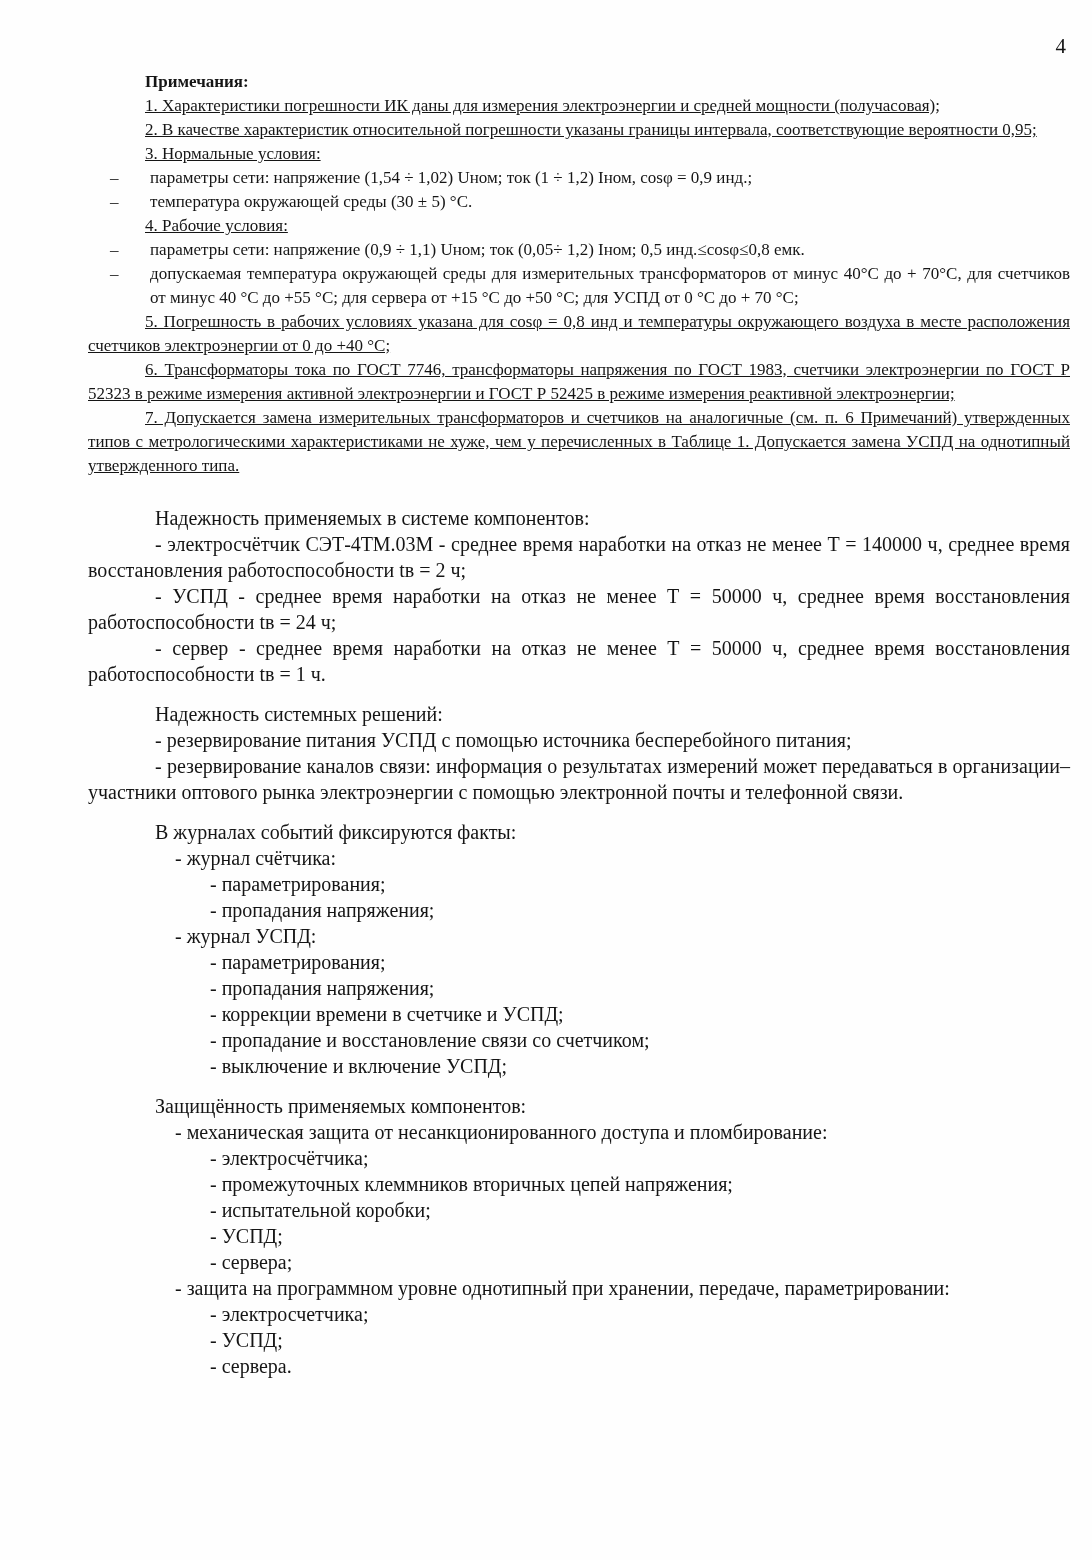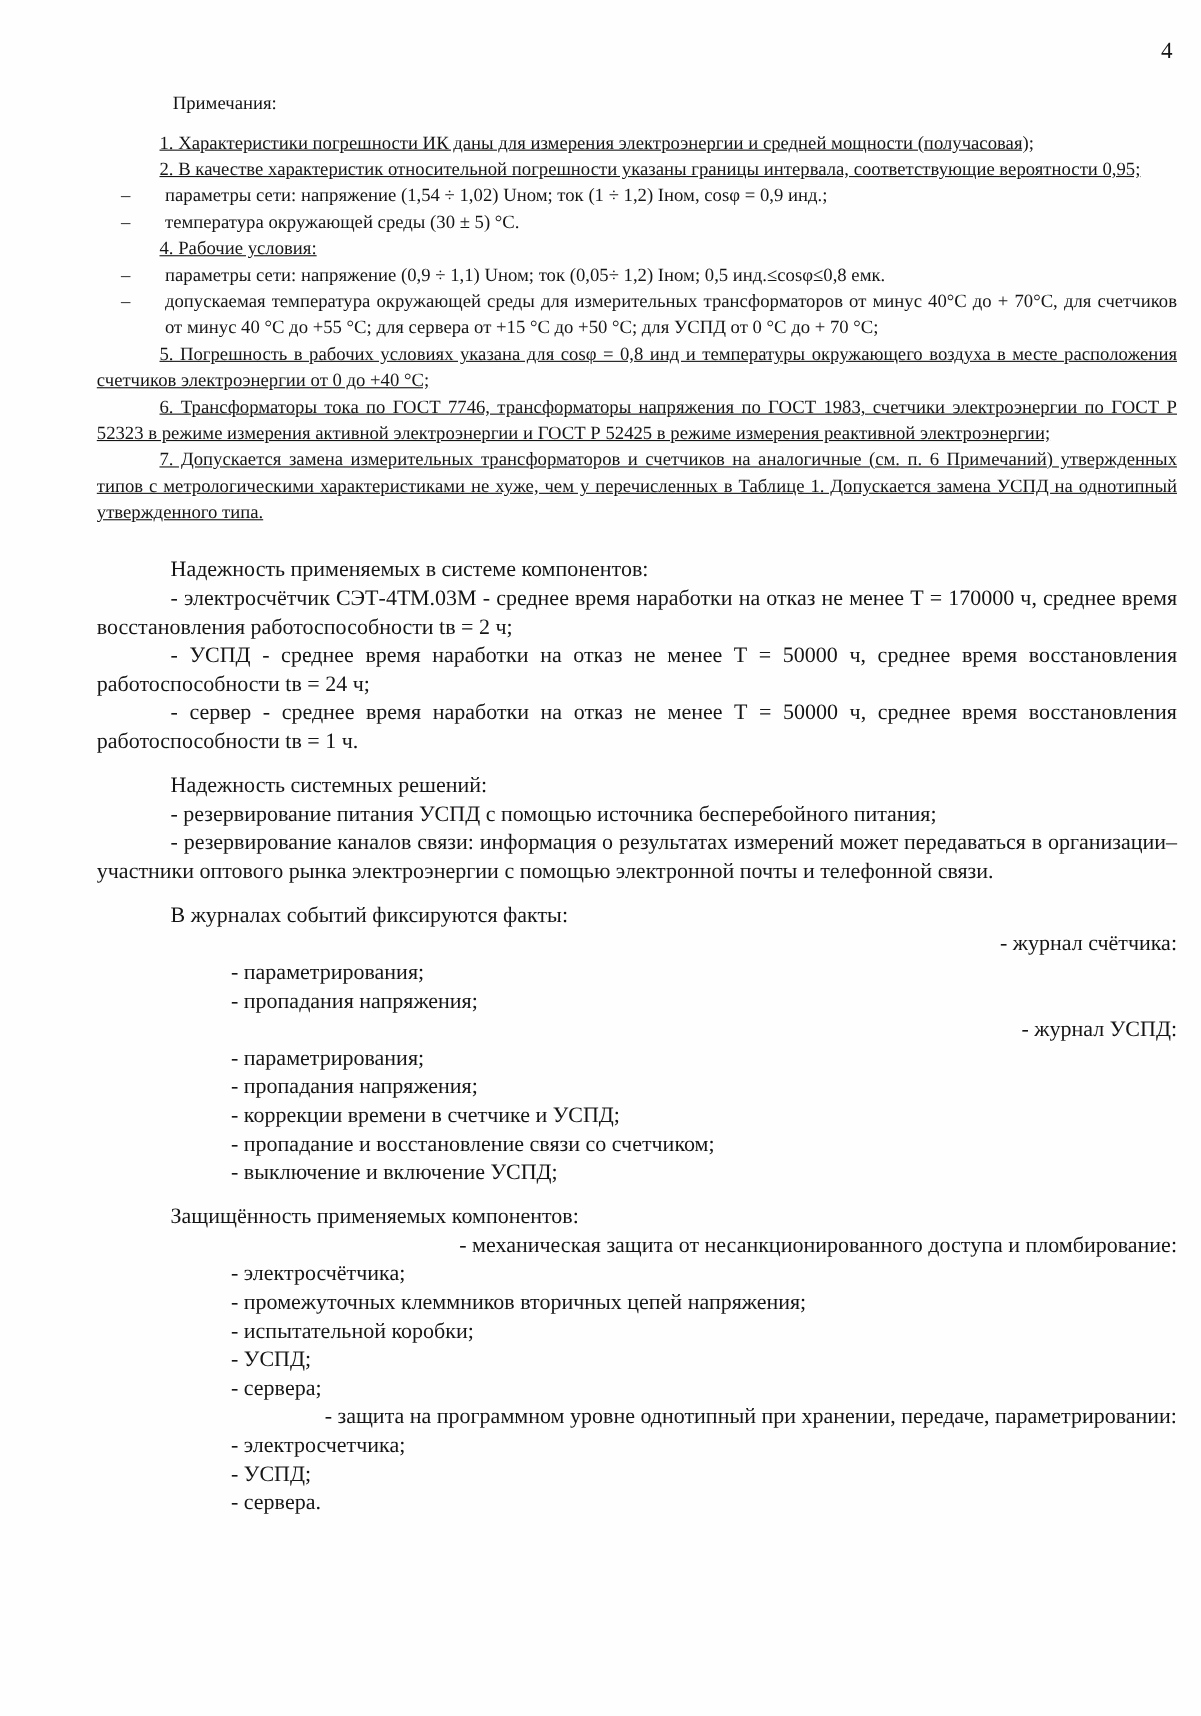--- a/index.html
+++ b/index.html
@@ -28,23 +28,23 @@
     left: 88px;
     right: 22px;
     top: 70px;
   }
   
   .notes {
     font-size: 17px;
     line-height: 24px;
   }
   .notes-title {
-    margin: 12px;
+    margin: 0;
     text-indent: 57px;
-    font-weight: normal;
+    font-weight: bold;
   }
   .np {
     margin: 0;
     text-indent: 57px;
     text-align: justify;
     text-decoration: underline;
   }
   .nd {
     position: relative;
     margin: 0 0 0 62px;
@@ -64,51 +64,51 @@
   .sec.first {
     margin-top: 27px;
   }
   .bp {
     margin: 0;
     text-indent: 67px;
     text-align: justify;
   }
   .l1 {
     margin: 0 0 0 87px;
-    text-align: right;
   }
   .l2 {
     margin: 0 0 0 122px;
   }
 </style>
 </head>
 <body>
 
 <div class="page">
   <div class="pagenum">4</div>
 
   <div class="content">
 
     <section class="notes">
       <p class="notes-title">Примечания:</p>
       <p class="np">1. Характеристики погрешности ИК даны для измерения электроэнергии и средней мощности (получасовая);</p>
       <p class="np">2. В качестве характеристик относительной погрешности указаны границы интервала, соответствующие вероятности 0,95;</p>
+      <p class="np">3. Нормальные условия:</p>
       <p class="nd"><span class="dash">–</span><span>параметры сети: напряжение (1,54 ÷ 1,02) Uном; ток (1 ÷ 1,2) Iном, cosφ = 0,9 инд.;</span></p>
       <p class="nd"><span class="dash">–</span><span>температура окружающей среды (30 ± 5) °С.</span></p>
       <p class="np">4. Рабочие условия:</p>
       <p class="nd"><span class="dash">–</span><span>параметры сети: напряжение (0,9 ÷ 1,1) Uном; ток (0,05÷ 1,2) Iном; 0,5 инд.≤cosφ≤0,8 емк.</span></p>
       <p class="nd"><span class="dash">–</span><span>допускаемая температура окружающей среды для измерительных трансформаторов от минус 40°С до + 70°С, для счетчиков от минус 40 °С до +55 °С; для сервера от +15 °С до +50 °С; для УСПД от 0 °С до + 70 °С;</span></p>
       <p class="np">5. Погрешность в рабочих условиях указана для cosφ = 0,8 инд и температуры окружающего воздуха в месте расположения счетчиков электроэнергии от 0 до +40 °С;</p>
       <p class="np">6. Трансформаторы тока по ГОСТ 7746, трансформаторы напряжения по ГОСТ 1983, счетчики электроэнергии по ГОСТ Р 52323 в режиме измерения активной электроэнергии и ГОСТ Р 52425 в режиме измерения реактивной электроэнергии;</p>
       <p class="np">7. Допускается замена измерительных трансформаторов и счетчиков на аналогичные (см. п. 6 Примечаний) утвержденных типов с метрологическими характеристиками не хуже, чем у перечисленных в Таблице 1. Допускается замена УСПД на однотипный утвержденного типа.</p>
     </section>
 
     <section class="sec first">
       <p class="bp">Надежность применяемых в системе компонентов:</p>
-      <p class="bp">- электросчётчик СЭТ-4ТМ.03М - среднее время наработки на отказ не менее Т = 170000 ч, среднее время восстановления работоспособности tв = 2 ч;</p>
+      <p class="bp">- электросчётчик СЭТ-4ТМ.03М - среднее время наработки на отказ не менее Т = 140000 ч, среднее время восстановления работоспособности tв = 2 ч;</p>
       <p class="bp">- УСПД - среднее время наработки на отказ не менее Т = 50000 ч, среднее время восстановления работоспособности tв = 24 ч;</p>
       <p class="bp">- сервер - среднее время наработки на отказ не менее Т = 50000 ч, среднее время восстановления работоспособности tв = 1 ч.</p>
     </section>
 
     <section class="sec">
       <p class="bp">Надежность системных решений:</p>
       <p class="bp">- резервирование питания УСПД с помощью источника бесперебойного питания;</p>
       <p class="bp">- резервирование каналов связи: информация о результатах измерений может передаваться в организации–участники оптового рынка электроэнергии с помощью электронной почты и телефонной связи.</p>
     </section>
 

